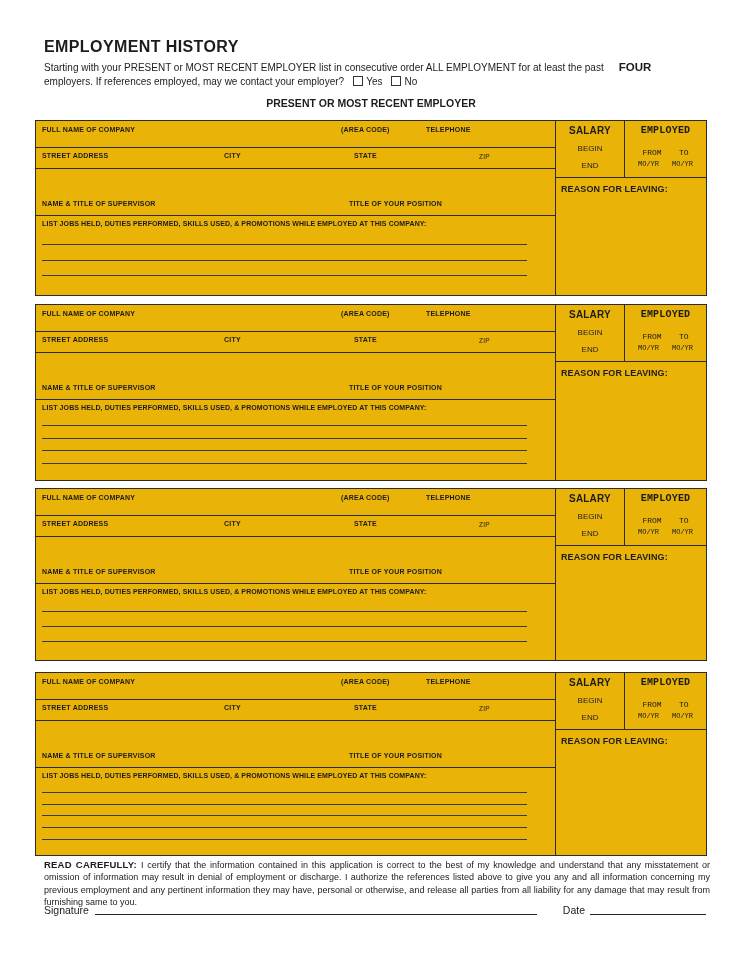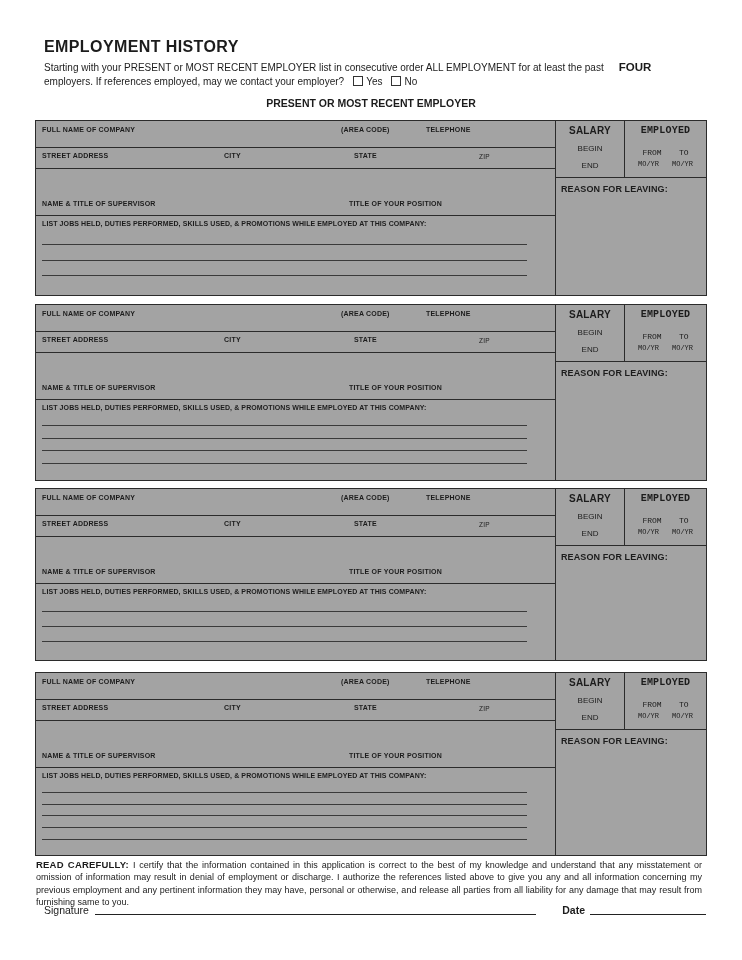--- a/index.html
+++ b/index.html
@@ -25,21 +25,21 @@
     vertical-align: -1px; margin: 0 3px 0 9px; cursor: pointer;
   }
   .section-heading {
     position: absolute; left: 35px; top: 97px; width: 672px;
     text-align: center; font-size: 10.5px; font-weight: 700;
   }
 
   
   .block {
     position: absolute; left: 35px; width: 672px;
-    border: 1px solid #2b2b2b; background: #a3a3a3;
+    border: 1px solid #2b2b2b; background: #eab308;
     display: flex;
   }
   .block-1 { top: 120px; height: 176px; }
   .block-2 { top: 304px; height: 177px; }
   .block-3 { top: 488px; height: 173px; }
   .block-4 { top: 672px; height: 184px; }
 
   .block-left { width: 519px; display: flex; flex-direction: column; }
   .row { position: relative; border-bottom: 1px solid #2b2b2b; }
   .row-company { height: 27px; }
@@ -68,30 +68,30 @@
   .salary { width: 69px; border-right: 1px solid #2b2b2b; text-align: center; padding-top: 4px; }
   .hdr { font-size: 10px; font-weight: 700; letter-spacing: .2px; }
   .sub { font-size: 8px; margin-top: 8px; }
   .employed { flex: 1; text-align: center; padding-top: 4px; font-family: Liberation Mono, monospace; }
   .pair { display: flex; justify-content: space-evenly; font-size: 8px; margin-top: 12px; }
   .pair.moyr { font-size: 7px; margin-top: 3px; }
   .reason { font-size: 9px; font-weight: 700; padding: 6px 0 0 5px; letter-spacing: .1px; }
 
   
   .cert {
-    position: absolute; left: 36px; top: 858px; width: 666px;
+    position: absolute; left: 44px; top: 858px; width: 666px;
     font-size: 9px; line-height: 1.38; text-align: justify;
   }
   .cert b { font-size: 9.5px; margin-right: 4px; letter-spacing: .2px; }
   .sig-row {
     position: absolute; left: 44px; top: 902px; width: 662px;
     display: flex; align-items: flex-end; font-size: 10.5px;
   }
   .sig-line { flex: 1; border-bottom: 1.4px solid #222; height: 13px; margin: 0 26px 1px 6px; }
-  .date-lbl { font-weight: 700; }
+  .date-lbl { font-weight: 400; }
   .date-line { width: 116px; border-bottom: 1.4px solid #222; height: 13px; margin: 0 0 1px 5px; }
 </style>
 </head>
 <body>
 
 <h1 class="title">EMPLOYMENT HISTORY</h1>
 
 <p class="intro1"><span>Starting with your PRESENT or  MOST RECENT EMPLOYER list in consecutive order ALL EMPLOYMENT for at least the past</span><b class="four">FOUR</b></p>
 
 <p class="intro2"><span>employers.  If references employed, may we contact your employer?</span><span class="cb"></span><span>Yes</span><span class="cb"></span><span>No</span></p>

